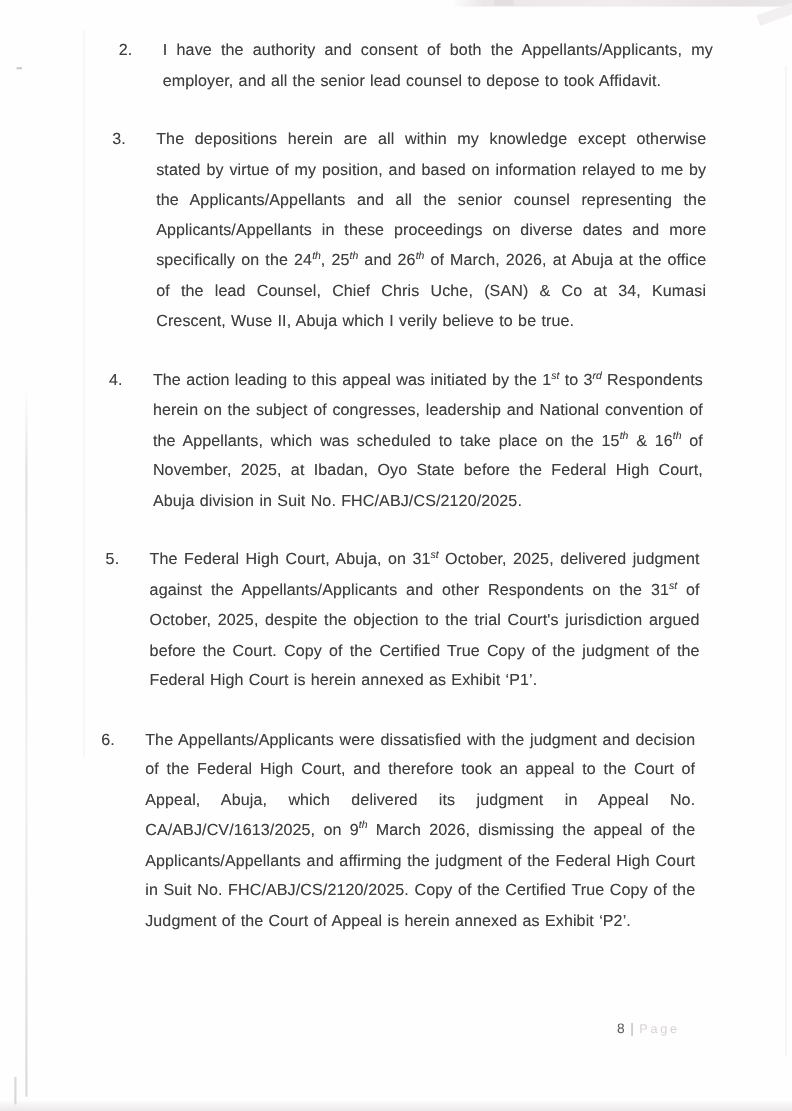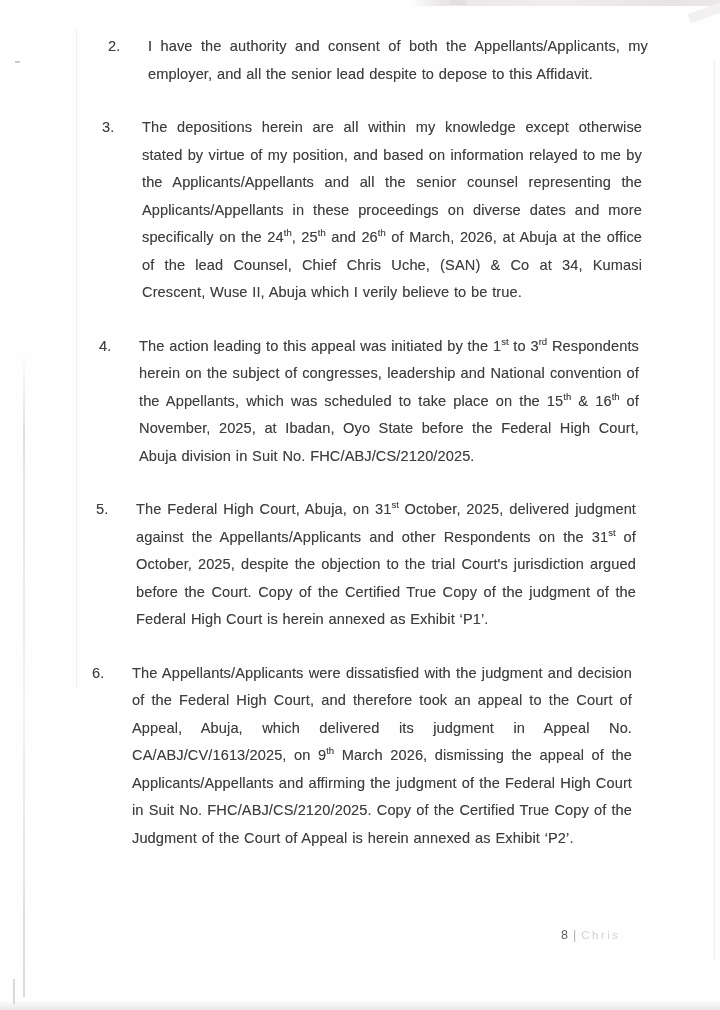--- a/index.html
+++ b/index.html
@@ -66,21 +66,21 @@
     letter-spacing: 0.1px;
     text-shadow: 0 0 0.4px rgba(62,62,62,0.45);
   }
   .para { display: flex; margin-bottom: 26px; }
   .para:nth-of-type(2) { transform: translateX(-6px); }
   .para:nth-of-type(3) { transform: translateX(-9px); }
   .para:nth-of-type(4) { transform: translateX(-12px); }
   .para:nth-of-type(5) { transform: translateX(-16px); }
   .num { width: 40px; flex: none; }
   .ptext { flex: 1; text-align: justify; word-spacing: 0.6px; }
-  .sup { font-size: 9.5px; vertical-align: super; line-height: 0; letter-spacing: 0; }
+  .sup { font-size: 9.5px; vertical-align: super; line-height: 0; letter-spacing: 0; font-style: italic; }
   .bold { font-weight: 400; }
 
   
   .footer {
     position: absolute; top: 928px; left: 561px;
     font-size: 12.5px; color: #5c5c5c;
     white-space: nowrap;
   }
   .pg-sep { color: #b3b0b0; margin: 0 5px; font-weight: 300; }
   .pg-label { color: #d9d2d2; letter-spacing: 2.5px; font-size: 11.5px; }
@@ -96,37 +96,37 @@
   <div class="bottom-strip"></div>
   <div class="left-paper-edge"></div>
   <div class="left-short-line"></div>
   <div class="left-mark"></div>
   <div class="crease"></div>
   <div class="right-paper-edge"></div>
 
   <main class="content" id="paragraphs">
       <div class="para">
         <div class="num">2.</div>
-        <div class="ptext"><span>I have the authority and consent of both the Appellants/Applicants, my employer, and all the senior lead despite to depose to this Affidavit.</span></div>
+        <div class="ptext"><span>I have the authority and consent of both the Appellants/Applicants, my employer, and all the senior lead counsel to depose to took Affidavit.</span></div>
       </div>
       <div class="para">
         <div class="num">3.</div>
         <div class="ptext"><span>The depositions herein are all within my knowledge except otherwise stated by virtue of my position, and based on information relayed to me by the Applicants/Appellants and all the senior counsel representing the Applicants/Appellants in these proceedings on diverse dates and more specifically on the 24</span><span class="sup">th</span><span>, 25</span><span class="sup">th</span><span> and 26</span><span class="sup">th</span><span> of March, 2026, at Abuja at the office of the lead Counsel, Chief Chris Uche, (SAN) &amp; Co at 34, Kumasi Crescent, Wuse II, Abuja which I verily believe to be true.</span></div>
       </div>
       <div class="para">
         <div class="num">4.</div>
         <div class="ptext"><span>The action leading to this appeal was initiated by the 1</span><span class="sup">st</span><span> to 3</span><span class="sup">rd</span><span> Respondents herein on the subject of congresses, leadership and National convention of the Appellants, which was scheduled to take place on the 15</span><span class="sup">th</span><span> &amp; 16</span><span class="sup">th</span><span> of November, 2025, at Ibadan, Oyo State before the Federal High Court, Abuja division in Suit No. FHC/ABJ/CS/2120/2025.</span></div>
       </div>
       <div class="para">
         <div class="num">5.</div>
         <div class="ptext"><span>The Federal High Court, Abuja, on 31</span><span class="sup">st</span><span> October, 2025, delivered judgment against the Appellants/Applicants and other Respondents on the 31</span><span class="sup">st</span><span> of October, 2025, despite the objection to the trial Court's jurisdiction argued before the Court. Copy of the Certified True Copy of the judgment of the Federal High Court is herein annexed as </span><span class="bold">Exhibit ‘P1’.</span></div>
       </div>
       <div class="para">
         <div class="num">6.</div>
         <div class="ptext"><span>The Appellants/Applicants were dissatisfied with the judgment and decision of the Federal High Court, and therefore took an appeal to the Court of Appeal, Abuja, which delivered its judgment in Appeal No. CA/ABJ/CV/1613/2025, on 9</span><span class="sup">th</span><span> March 2026, dismissing the appeal of the Applicants/Appellants and affirming the judgment of the Federal High Court in Suit No. FHC/ABJ/CS/2120/2025. Copy of the Certified True Copy of the Judgment of the Court of Appeal is herein annexed as </span><span class="bold">Exhibit ‘P2’.</span></div>
       </div>
     </main>
 
   <div class="footer">
-    <span class="pg-num">8</span><span class="pg-sep">|</span><span class="pg-label">Chris</span>
+    <span class="pg-num">8</span><span class="pg-sep">|</span><span class="pg-label">Page</span>
   </div>
 
 </div>
 
 </body></html>

